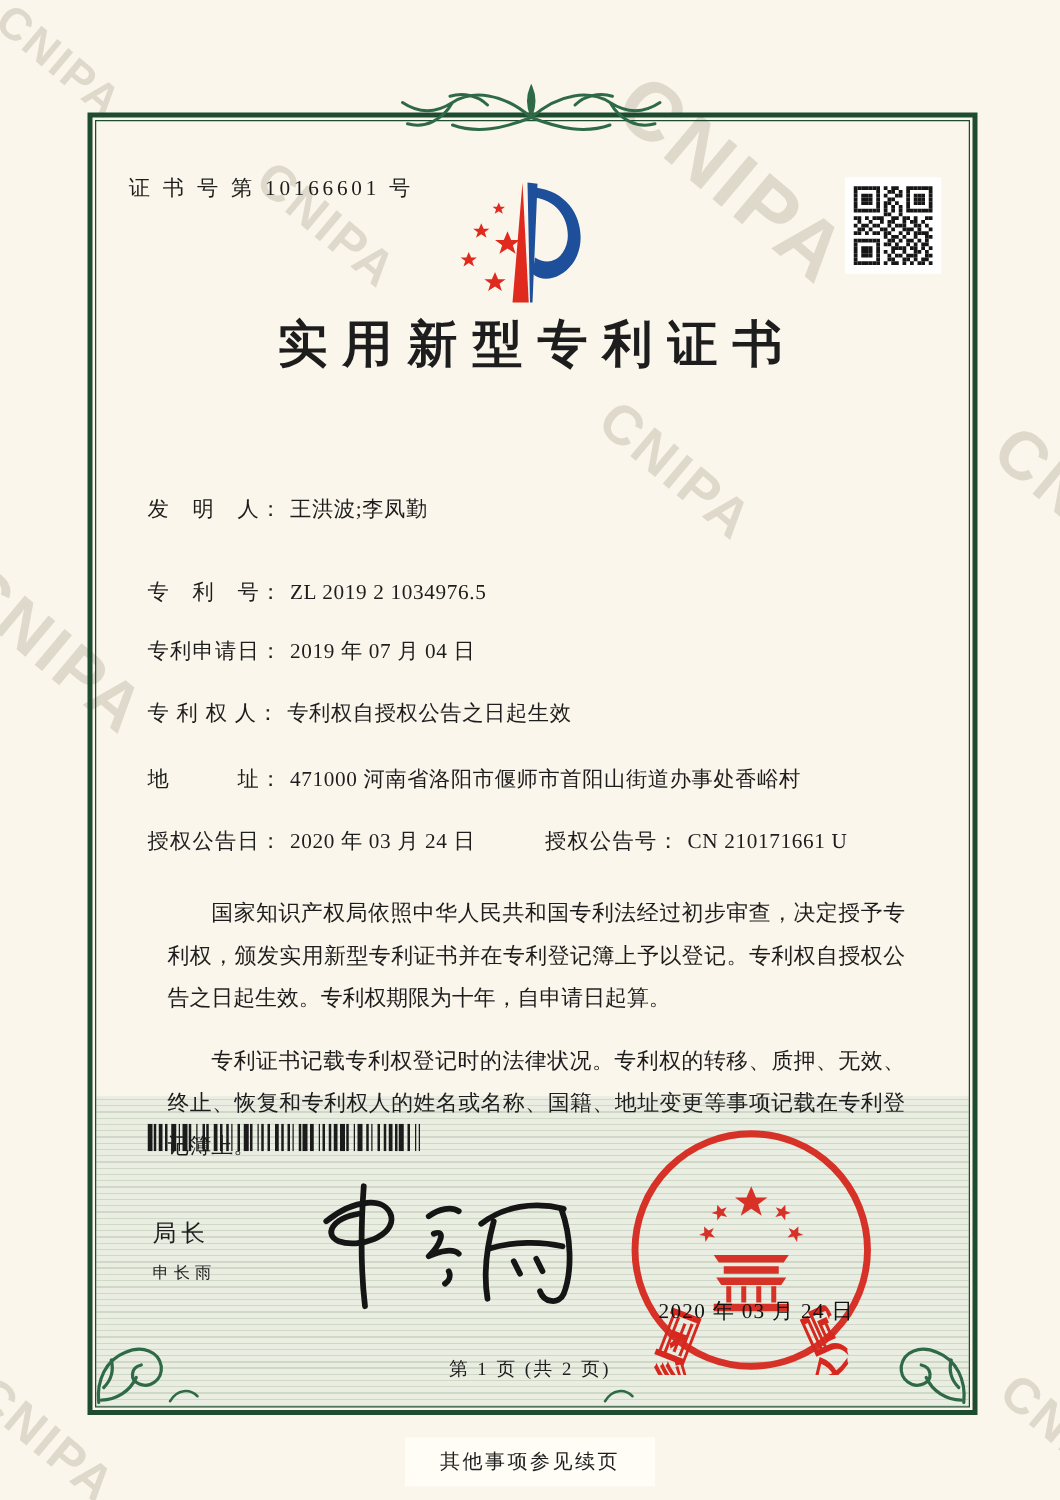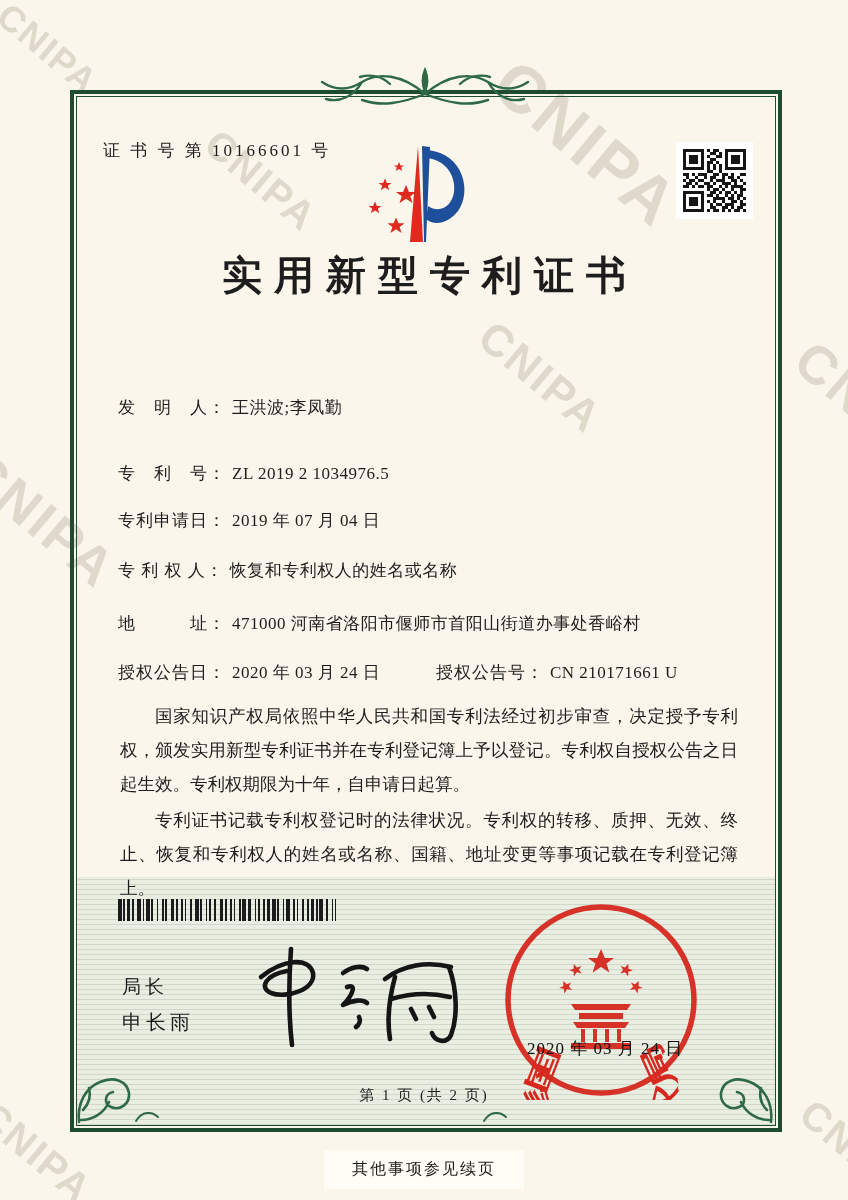--- a/index.html
+++ b/index.html
@@ -27,28 +27,28 @@
   .title{position:absolute;left:0;top:248px;width:848px;text-align:center;font-size:40px;font-weight:bold;
          letter-spacing:12px;text-indent:12px;z-index:4;}
   
   .field-row{position:absolute;left:118px;white-space:nowrap;font-size:17px;z-index:4;}
   .field-row .lbl{letter-spacing:1px;}
   .field-row .val{margin-left:6px;letter-spacing:0.5px;}
   .grant-second{position:absolute;left:318px;top:0;white-space:nowrap;}
   
   .body-text{position:absolute;left:118px;top:697px;width:622px;font-size:17.5px;line-height:34px;
              text-align:justify;z-index:4;}
-  .body-text p{margin:2px;text-indent:2em;}
+  .body-text p{margin:16px;text-indent:2em;}
   
   .barcode{position:absolute;left:118px;top:899px;width:218px;height:22px;display:flex;overflow:hidden;z-index:4;}
   .bc-bar{height:22px;background:#1b1b1b;flex:none;}
   .bc-space{height:22px;background:transparent;flex:none;}
   .official-title{position:absolute;left:122px;top:974px;font-size:19px;z-index:4;
                   font-family:"Liberation Sans","DejaVu Sans",sans-serif;letter-spacing:4px;}
-  .official-name{position:absolute;left:122px;top:1009px;font-size:20px;z-index:4;
+  .official-name{position:absolute;left:122px;top:1009px;font-size:13px;z-index:4;
                  font-family:"Liberation Sans","DejaVu Sans",sans-serif;letter-spacing:4px;}
   .signature{position:absolute;left:243px;top:943px;z-index:4;}
   .seal{position:absolute;left:501px;top:900px;z-index:5;}
   .seal-date{position:absolute;left:510px;top:1037px;width:190px;text-align:center;font-size:17px;
              color:#121212;letter-spacing:1px;z-index:6;}
   .page-indicator{position:absolute;left:0;top:1086px;width:848px;text-align:center;font-size:15px;
                   letter-spacing:2px;z-index:4;}
   
   .footer-note{position:absolute;left:50%;top:1150px;transform:translateX(-50%);background:#fffdf6;
                padding:9px 28px;font-size:16px;letter-spacing:2px;z-index:4;}
@@ -573,21 +573,21 @@
   <div class="field-row" style="top:396px;">
     <span class="lbl">发　明　人：</span><span class="val">王洪波;李凤勤</span>
   </div>
   <div class="field-row" style="top:462px;">
     <span class="lbl">专　利　号：</span><span class="val">ZL 2019 2 1034976.5</span>
   </div>
   <div class="field-row" style="top:509px;">
     <span class="lbl">专利申请日：</span><span class="val">2019 年 07 月 04 日</span>
   </div>
   <div class="field-row" style="top:559px;">
-    <span class="lbl">专 利 权 人：</span><span class="val">恢复和专利权人的姓名或名称</span>
+    <span class="lbl">专 利 权 人：</span><span class="val">专利权自授权公告之日起生效</span>
   </div>
   <div class="field-row" style="top:612px;">
     <span class="lbl">地　　　址：</span><span class="val">471000 河南省洛阳市偃师市首阳山街道办事处香峪村</span>
   </div>
   <div class="field-row" style="top:661px;text-align:center;">
     <span class="lbl">授权公告日：</span><span class="val">2020 年 03 月 24 日</span>
     <span class="grant-second">
       <span class="lbl">授权公告号：</span><span class="val">CN 210171661 U</span>
     </span>
   </div>

